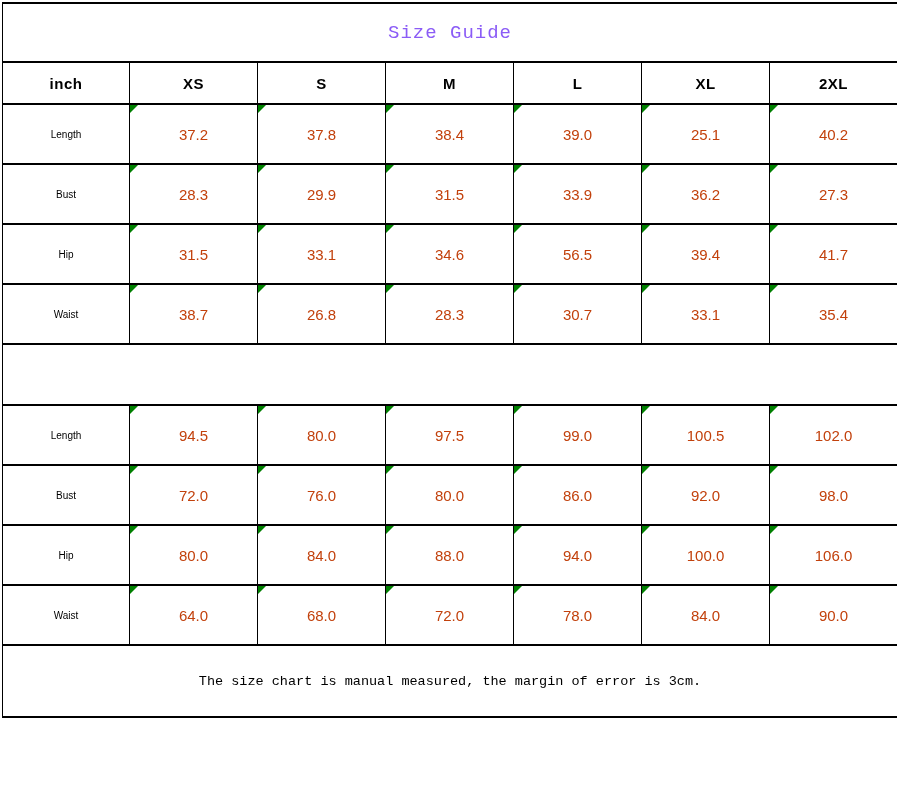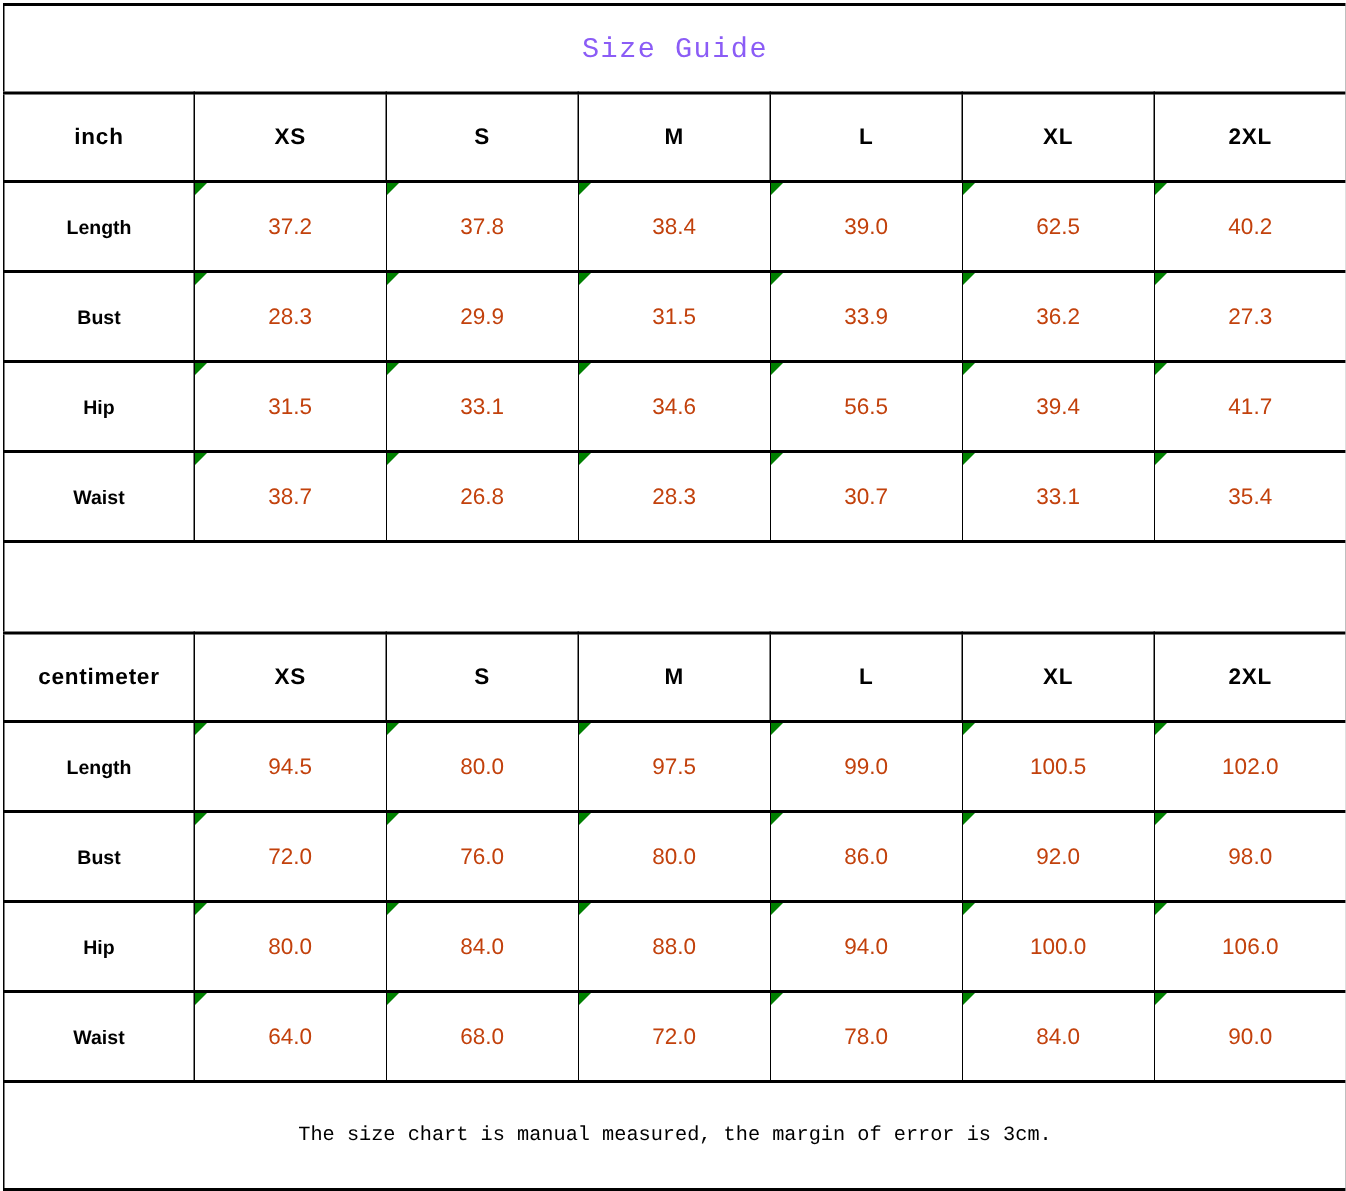--- a/index.html
+++ b/index.html
@@ -22,40 +22,40 @@
     border: 1px solid #000000;
     border-top-width: 2px;
     border-bottom-width: 2px;
     text-align: center;
     vertical-align: middle;
     padding: 0;
     overflow: hidden;
     background: #ffffff;
   }
   tr.title-row td  { height: 59px; }
-  tr.header-row td { height: 59px; text-align: center; }
+  tr.header-row td { height: 42px; text-align: center; }
   tr.data-row td   { height: 60px; }
   tr.blank-row td  { height: 61px; }
   tr.footer-row td { height: 72px; }
 
   .title-cell {
     font-family: "Liberation Mono", "DejaVu Sans Mono", monospace;
     font-size: 19px;
     letter-spacing: 1px;
     color: #8b5cf6;
   }
   .unit-cell, .size-header-cell {
     font-weight: bold;
     font-size: 15px;
     color: #000000;
     letter-spacing: 0.5px;
   }
   .label-cell {
-    font-weight: bold;
-    font-size: 13px;
+    font-weight: normal;
+    font-size: 10px;
     color: #000000;
   }
   .value-cell {
     position: relative;
     font-size: 15px;
     color: #c2410c;
   }
   .corner-marker {
     position: absolute;
     top: 0; left: 0;
@@ -97,21 +97,21 @@
       <td class="size-header-cell">XL</td>
       <td class="size-header-cell">2XL</td>
     </tr>
 
     <tr class="data-row">
       <td class="label-cell">Length</td>
       <td class="value-cell"><span class="corner-marker"></span><span>37.2</span></td>
       <td class="value-cell"><span class="corner-marker"></span><span>37.8</span></td>
       <td class="value-cell"><span class="corner-marker"></span><span>38.4</span></td>
       <td class="value-cell"><span class="corner-marker"></span><span>39.0</span></td>
-      <td class="value-cell"><span class="corner-marker"></span><span>62.5</span></td>
+      <td class="value-cell"><span class="corner-marker"></span><span>25.1</span></td>
       <td class="value-cell"><span class="corner-marker"></span><span>40.2</span></td>
     </tr>
 
     <tr class="data-row">
       <td class="label-cell">Bust</td>
       <td class="value-cell"><span class="corner-marker"></span><span>28.3</span></td>
       <td class="value-cell"><span class="corner-marker"></span><span>29.9</span></td>
       <td class="value-cell"><span class="corner-marker"></span><span>31.5</span></td>
       <td class="value-cell"><span class="corner-marker"></span><span>33.9</span></td>
       <td class="value-cell"><span class="corner-marker"></span><span>36.2</span></td>
@@ -135,29 +135,20 @@
       <td class="value-cell"><span class="corner-marker"></span><span>28.3</span></td>
       <td class="value-cell"><span class="corner-marker"></span><span>30.7</span></td>
       <td class="value-cell"><span class="corner-marker"></span><span>33.1</span></td>
       <td class="value-cell"><span class="corner-marker"></span><span>35.4</span></td>
     </tr>
 
     <tr class="blank-row">
       <td colspan="7"></td>
     </tr>
 
-    <tr class="header-row">
-      <td class="unit-cell">centimeter</td>
-      <td class="size-header-cell">XS</td>
-      <td class="size-header-cell">S</td>
-      <td class="size-header-cell">M</td>
-      <td class="size-header-cell">L</td>
-      <td class="size-header-cell">XL</td>
-      <td class="size-header-cell">2XL</td>
-    </tr>
 
     <tr class="data-row">
       <td class="label-cell">Length</td>
       <td class="value-cell"><span class="corner-marker"></span><span>94.5</span></td>
       <td class="value-cell"><span class="corner-marker"></span><span>80.0</span></td>
       <td class="value-cell"><span class="corner-marker"></span><span>97.5</span></td>
       <td class="value-cell"><span class="corner-marker"></span><span>99.0</span></td>
       <td class="value-cell"><span class="corner-marker"></span><span>100.5</span></td>
       <td class="value-cell"><span class="corner-marker"></span><span>102.0</span></td>
     </tr>

